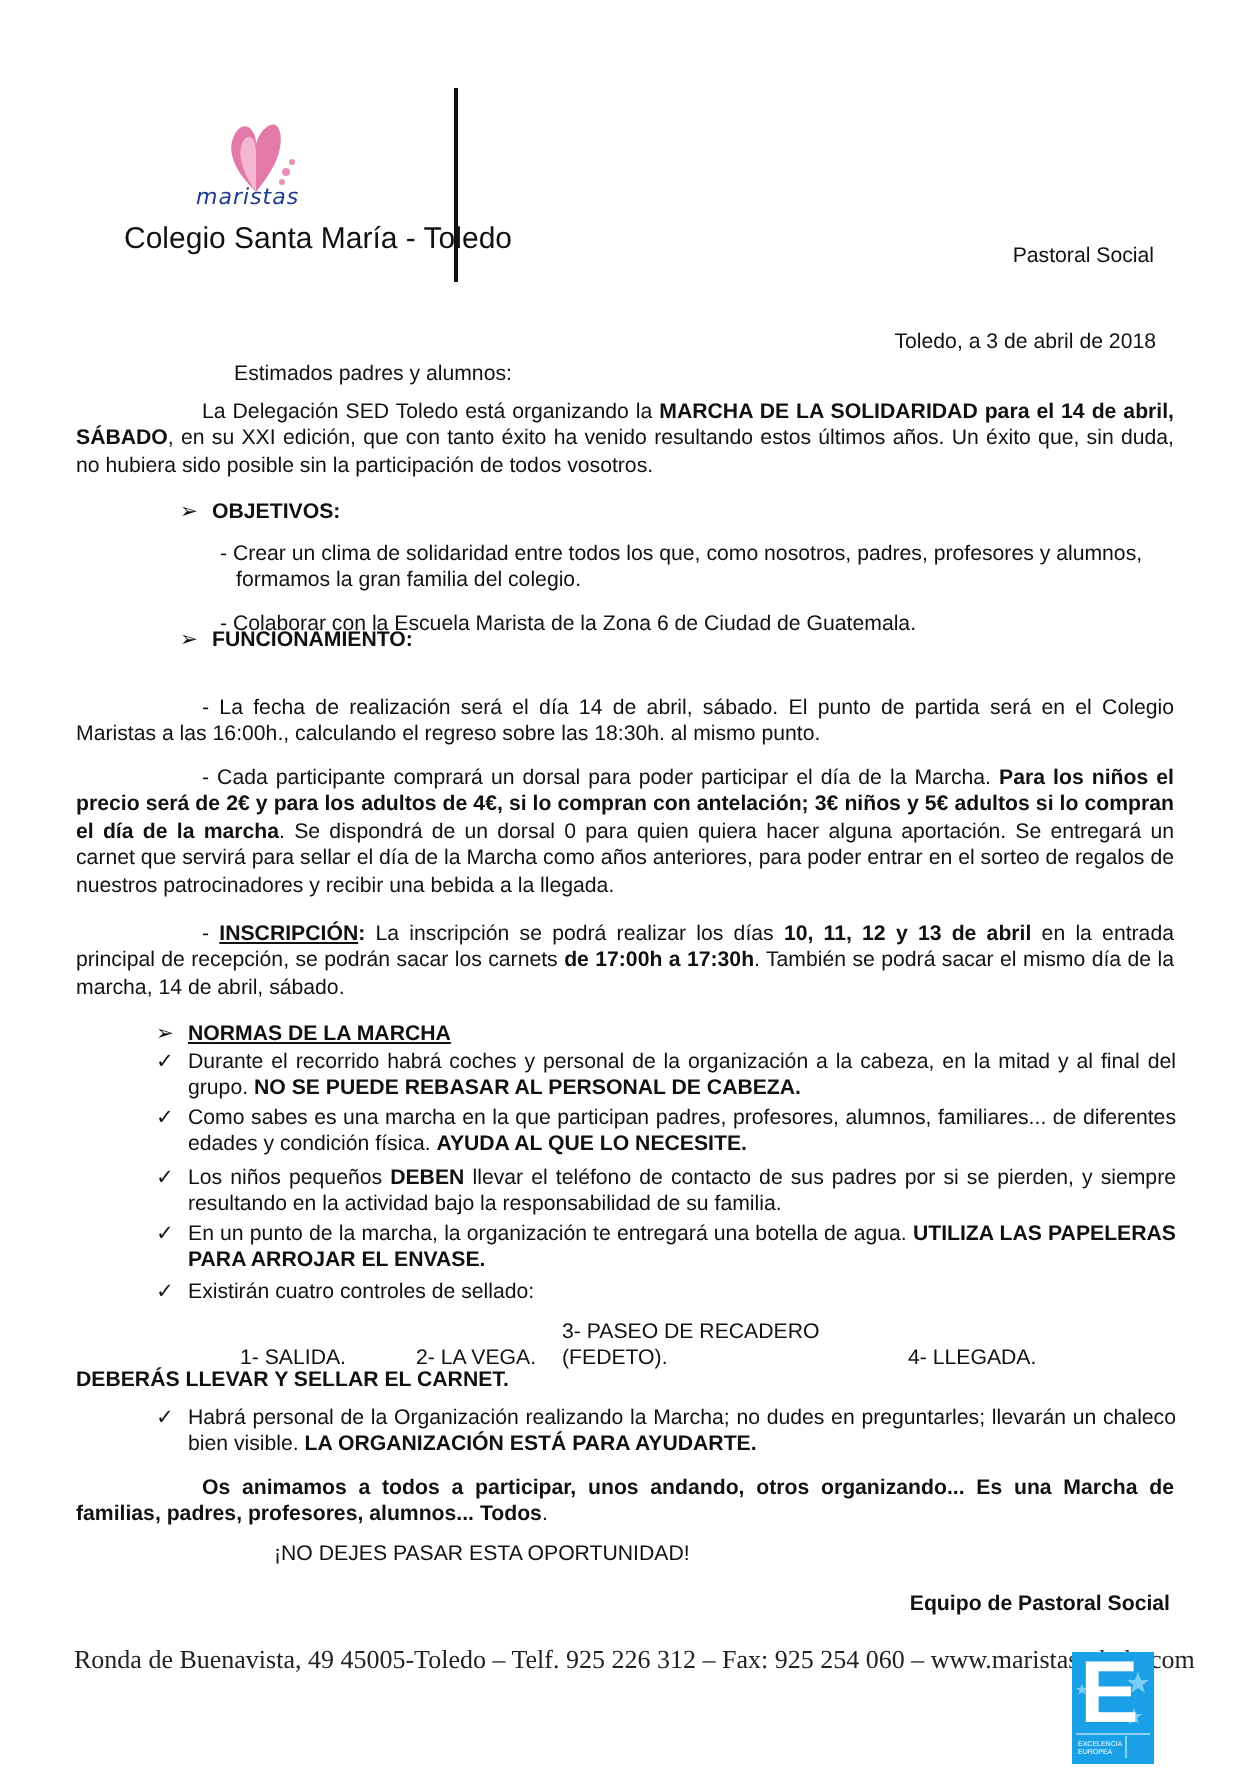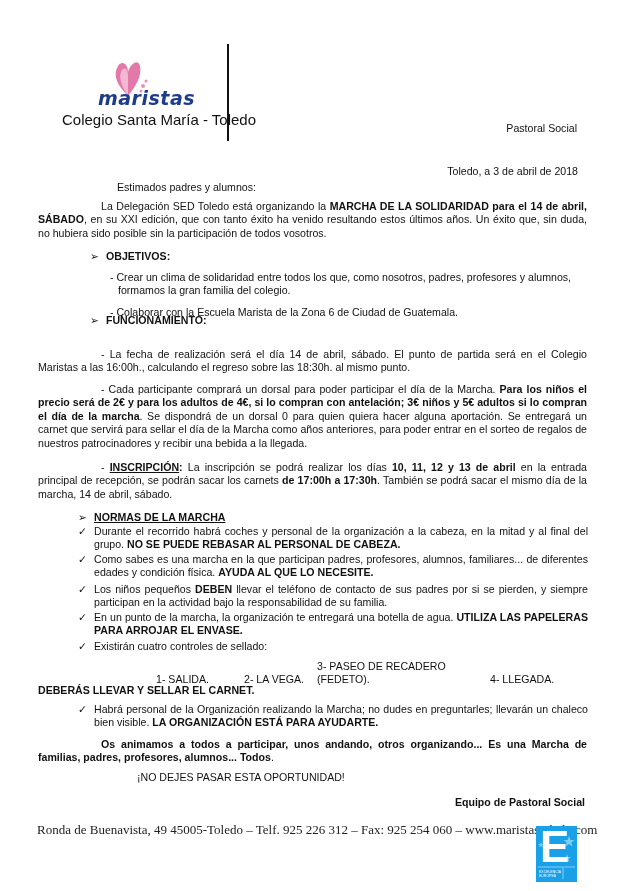--- a/index.html
+++ b/index.html
@@ -4,36 +4,36 @@
 <style>
   * { margin:0; padding:0; box-sizing:border-box; }
   html, body { width:625px; height:891px; background:#fff; overflow:hidden; }
   body { position:relative; font-family:"Liberation Sans", "DejaVu Sans", sans-serif; color:#111; font-size:10.6px; line-height:13.4px; }
   .abs { position:absolute; }
   b { font-weight:bold; }
   u { text-decoration:underline; }
 
   
   #logo { left:88px; top:56px; width:80px; height:58px; }
-  #logo-word { left:98px; top:92px; font-family:"DejaVu Sans", sans-serif; font-size:19px; color:#1e3c8c; font-style:italic; letter-spacing:0.5px; font-weight:bold; }
+  #logo-word { left:98px; top:92px; font-family:"DejaVu Sans", sans-serif; font-size:11px; color:#1e3c8c; font-style:italic; letter-spacing:0.5px; font-weight:normal; }
   #school { left:62px; top:113px; font-size:15px; font-weight:normal; }
   #vline { left:227px; top:44px; width:2px; height:97px; background:#111; }
   #dept { right:48px; top:122px; font-size:10.6px; }
   #date { right:47px; top:165px; font-size:10.6px; }
 
   .p { position:absolute; left:38px; width:549px; text-align:justify; }
   .indent { text-indent:63px; }
   .bullet-head { position:absolute; left:90px; font-weight:bold; }
   .bullet-head .arrow { display:inline-block; width:16px; font-weight:normal; }
   .sub { position:absolute; left:110px; width:477px; }
   .sub .dash-wrap { padding-left:8px; text-indent:-8px; }
   .chk { position:absolute; left:78px; width:510px; padding-left:16px; text-align:justify; }
   .chk .tick { position:absolute; left:0; top:0; }
 
-  #controls { left:120px; top:660px; word-spacing:0;margin-left:36px; }
+  #controls { left:120px; top:660px; word-spacing:0; }
   #controls span { display:inline-block; }
 
   #footer-addr { left:37px; top:823px; font-family:"Liberation Serif", serif; font-size:13px; color:#222; }
   #eq-logo { left:536px; top:826px; width:41px; height:56px; background:#1aa0e6; }
   #eq-letter { left:540px; top:823px; width:30px; height:46px; color:#fff; font-size:44px; font-weight:bold; font-family:"Liberation Sans", sans-serif; line-height:48px; }
   #eq-text1 { left:539px; top:870px; font-size:3.5px; line-height:4px; color:#fff; }
 </style>
 </head>
 <body>
 
@@ -64,21 +64,21 @@
 
 <div class="bullet-head" style="top:314px;"><span class="arrow">➢</span><span>FUNCIONAMIENTO:</span></div>
 <div class="p indent" style="top:348px;">- La fecha de realización será el día 14 de abril, sábado. El punto de partida será en el Colegio Maristas a las 16:00h., calculando el regreso sobre las 18:30h. al mismo punto.</div>
 <div class="p indent" style="top:383px;"><span>- Cada participante comprará un dorsal para poder participar el día de la Marcha. </span><b>Para los niños el precio será de 2€ y para los adultos de 4€, si lo compran con antelación; 3€ niños y 5€ adultos si lo compran el día de la marcha</b><span>.  Se dispondrá de un dorsal 0 para quien quiera hacer alguna aportación. Se entregará un carnet que servirá para sellar el día de la Marcha como años anteriores, para poder entrar en el sorteo de regalos de nuestros patrocinadores y recibir una bebida a la llegada.</span></div>
 <div class="p indent" style="top:461px;"><span>- </span><b><u>INSCRIPCIÓN</u><span>:</span></b><span> La inscripción se podrá realizar los días </span><b>10, 11, 12 y 13 de abril</b><span> en la entrada principal de recepción, se podrán sacar los carnets </span><b>de 17:00h a 17:30h</b><span>. También se podrá sacar el mismo día de la marcha, 14 de abril, sábado.</span></div>
 
 <div class="bullet-head" style="top:511px; left:78px;"><span class="arrow">➢</span><u>NORMAS DE LA MARCHA</u></div>
 
 <div class="chk" style="top:525px;"><span class="tick">✓</span><span>Durante el recorrido habrá coches y personal de la organización a la cabeza, en la mitad y al final del grupo. </span><b>NO SE PUEDE REBASAR AL PERSONAL DE CABEZA.</b></div>
 <div class="chk" style="top:553px;"><span class="tick">✓</span><span>Como sabes es una marcha en la que participan padres, profesores, alumnos, familiares... de diferentes edades y condición física. </span><b>AYUDA AL QUE LO NECESITE.</b></div>
-<div class="chk" style="top:583px;"><span class="tick">✓</span><span>Los niños pequeños </span><b>DEBEN</b><span> llevar el teléfono de contacto de sus padres por si se pierden, y siempre participan en la actividad bajo la responsabilidad de su familia.</span></div>
+<div class="chk" style="top:583px;"><span class="tick">✓</span><span>Los niños pequeños </span><b>DEBEN</b><span> llevar el teléfono de contacto de sus padres por si se pierden, y siempre resultando en la actividad bajo la responsabilidad de su familia.</span></div>
 <div class="chk" style="top:611px;"><span class="tick">✓</span><span>En un punto de la marcha, la organización te entregará una botella de agua. </span><b>UTILIZA LAS PAPELERAS PARA ARROJAR EL ENVASE.</b></div>
 <div class="chk" style="top:640px;"><span class="tick">✓</span><span>Existirán cuatro controles de sellado:</span></div>
 
 <div class="abs" id="controls">
   <span style="width:88px">1- SALIDA.</span><span style="width:73px">2- LA VEGA.</span><span style="width:173px">3- PASEO DE RECADERO (FEDETO).</span><span>4- LLEGADA.</span>
 </div>
 
 <div class="abs" style="left:38px; top:684px; font-weight:bold;">DEBERÁS LLEVAR Y SELLAR EL CARNET.</div>
 
 <div class="chk" style="top:703px;"><span class="tick">✓</span><span>Habrá personal de la Organización realizando la Marcha; no dudes en preguntarles; llevarán un chaleco bien visible. </span><b>LA ORGANIZACIÓN ESTÁ PARA AYUDARTE.</b></div>

